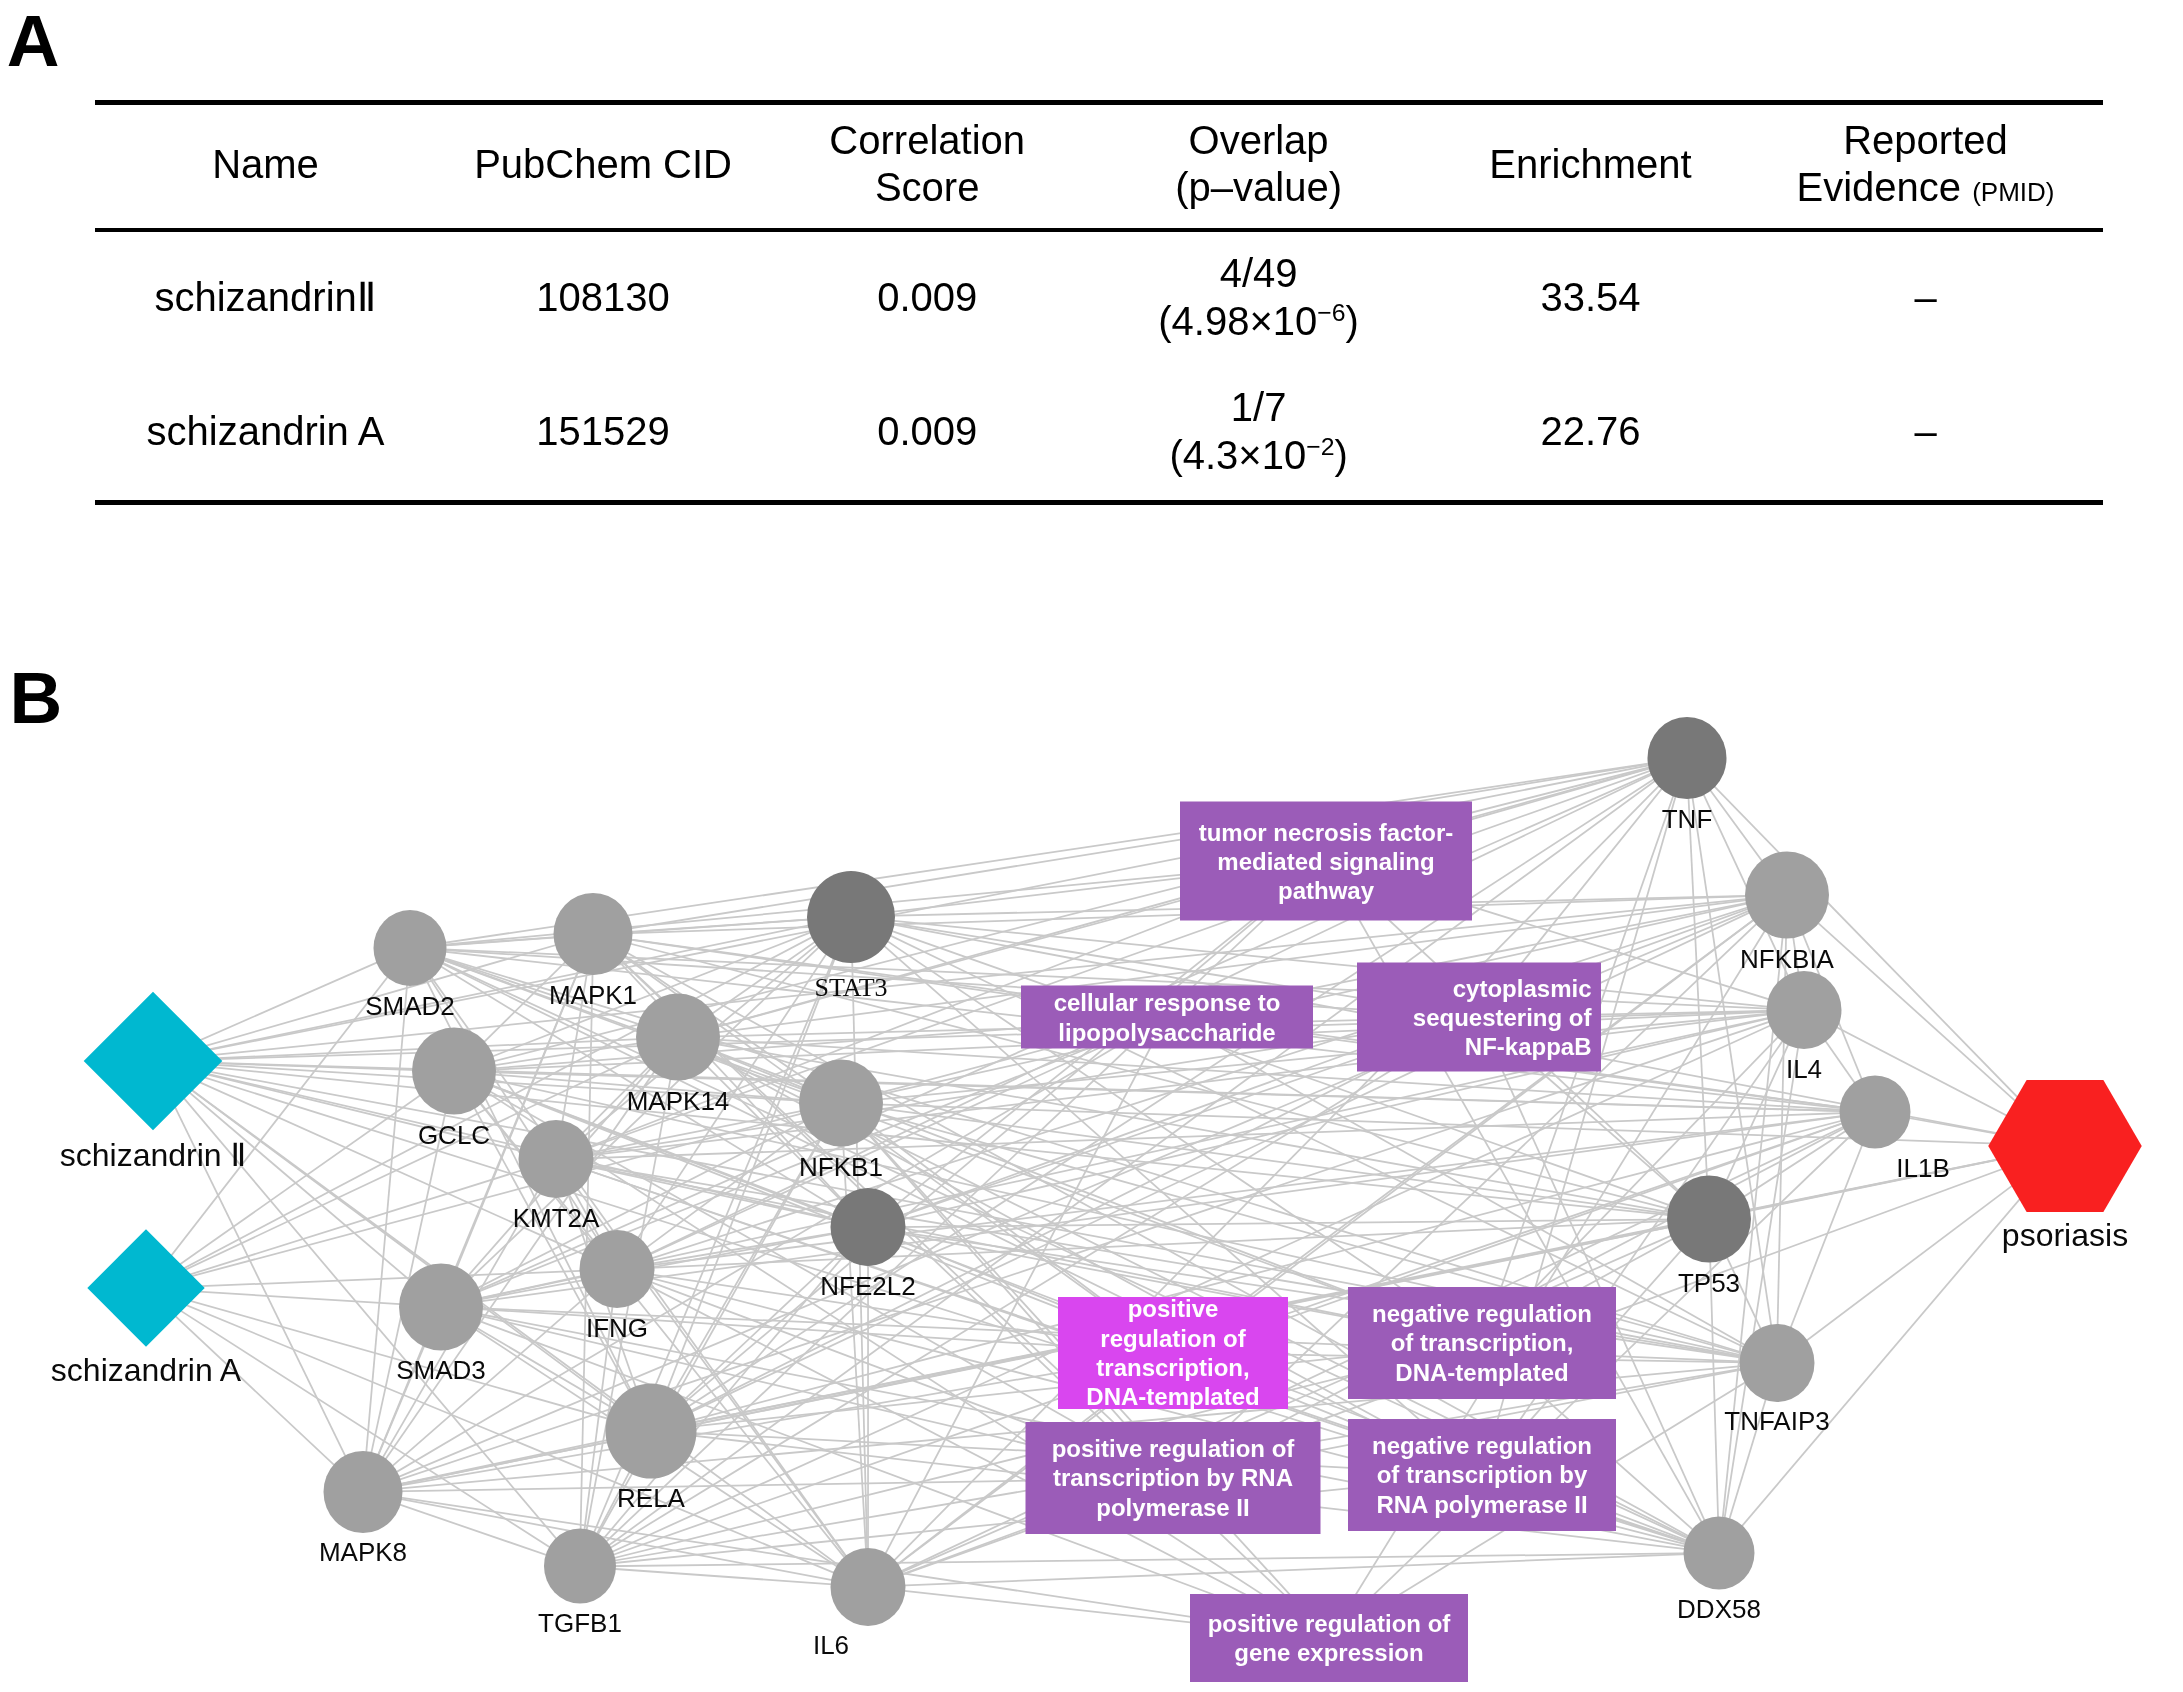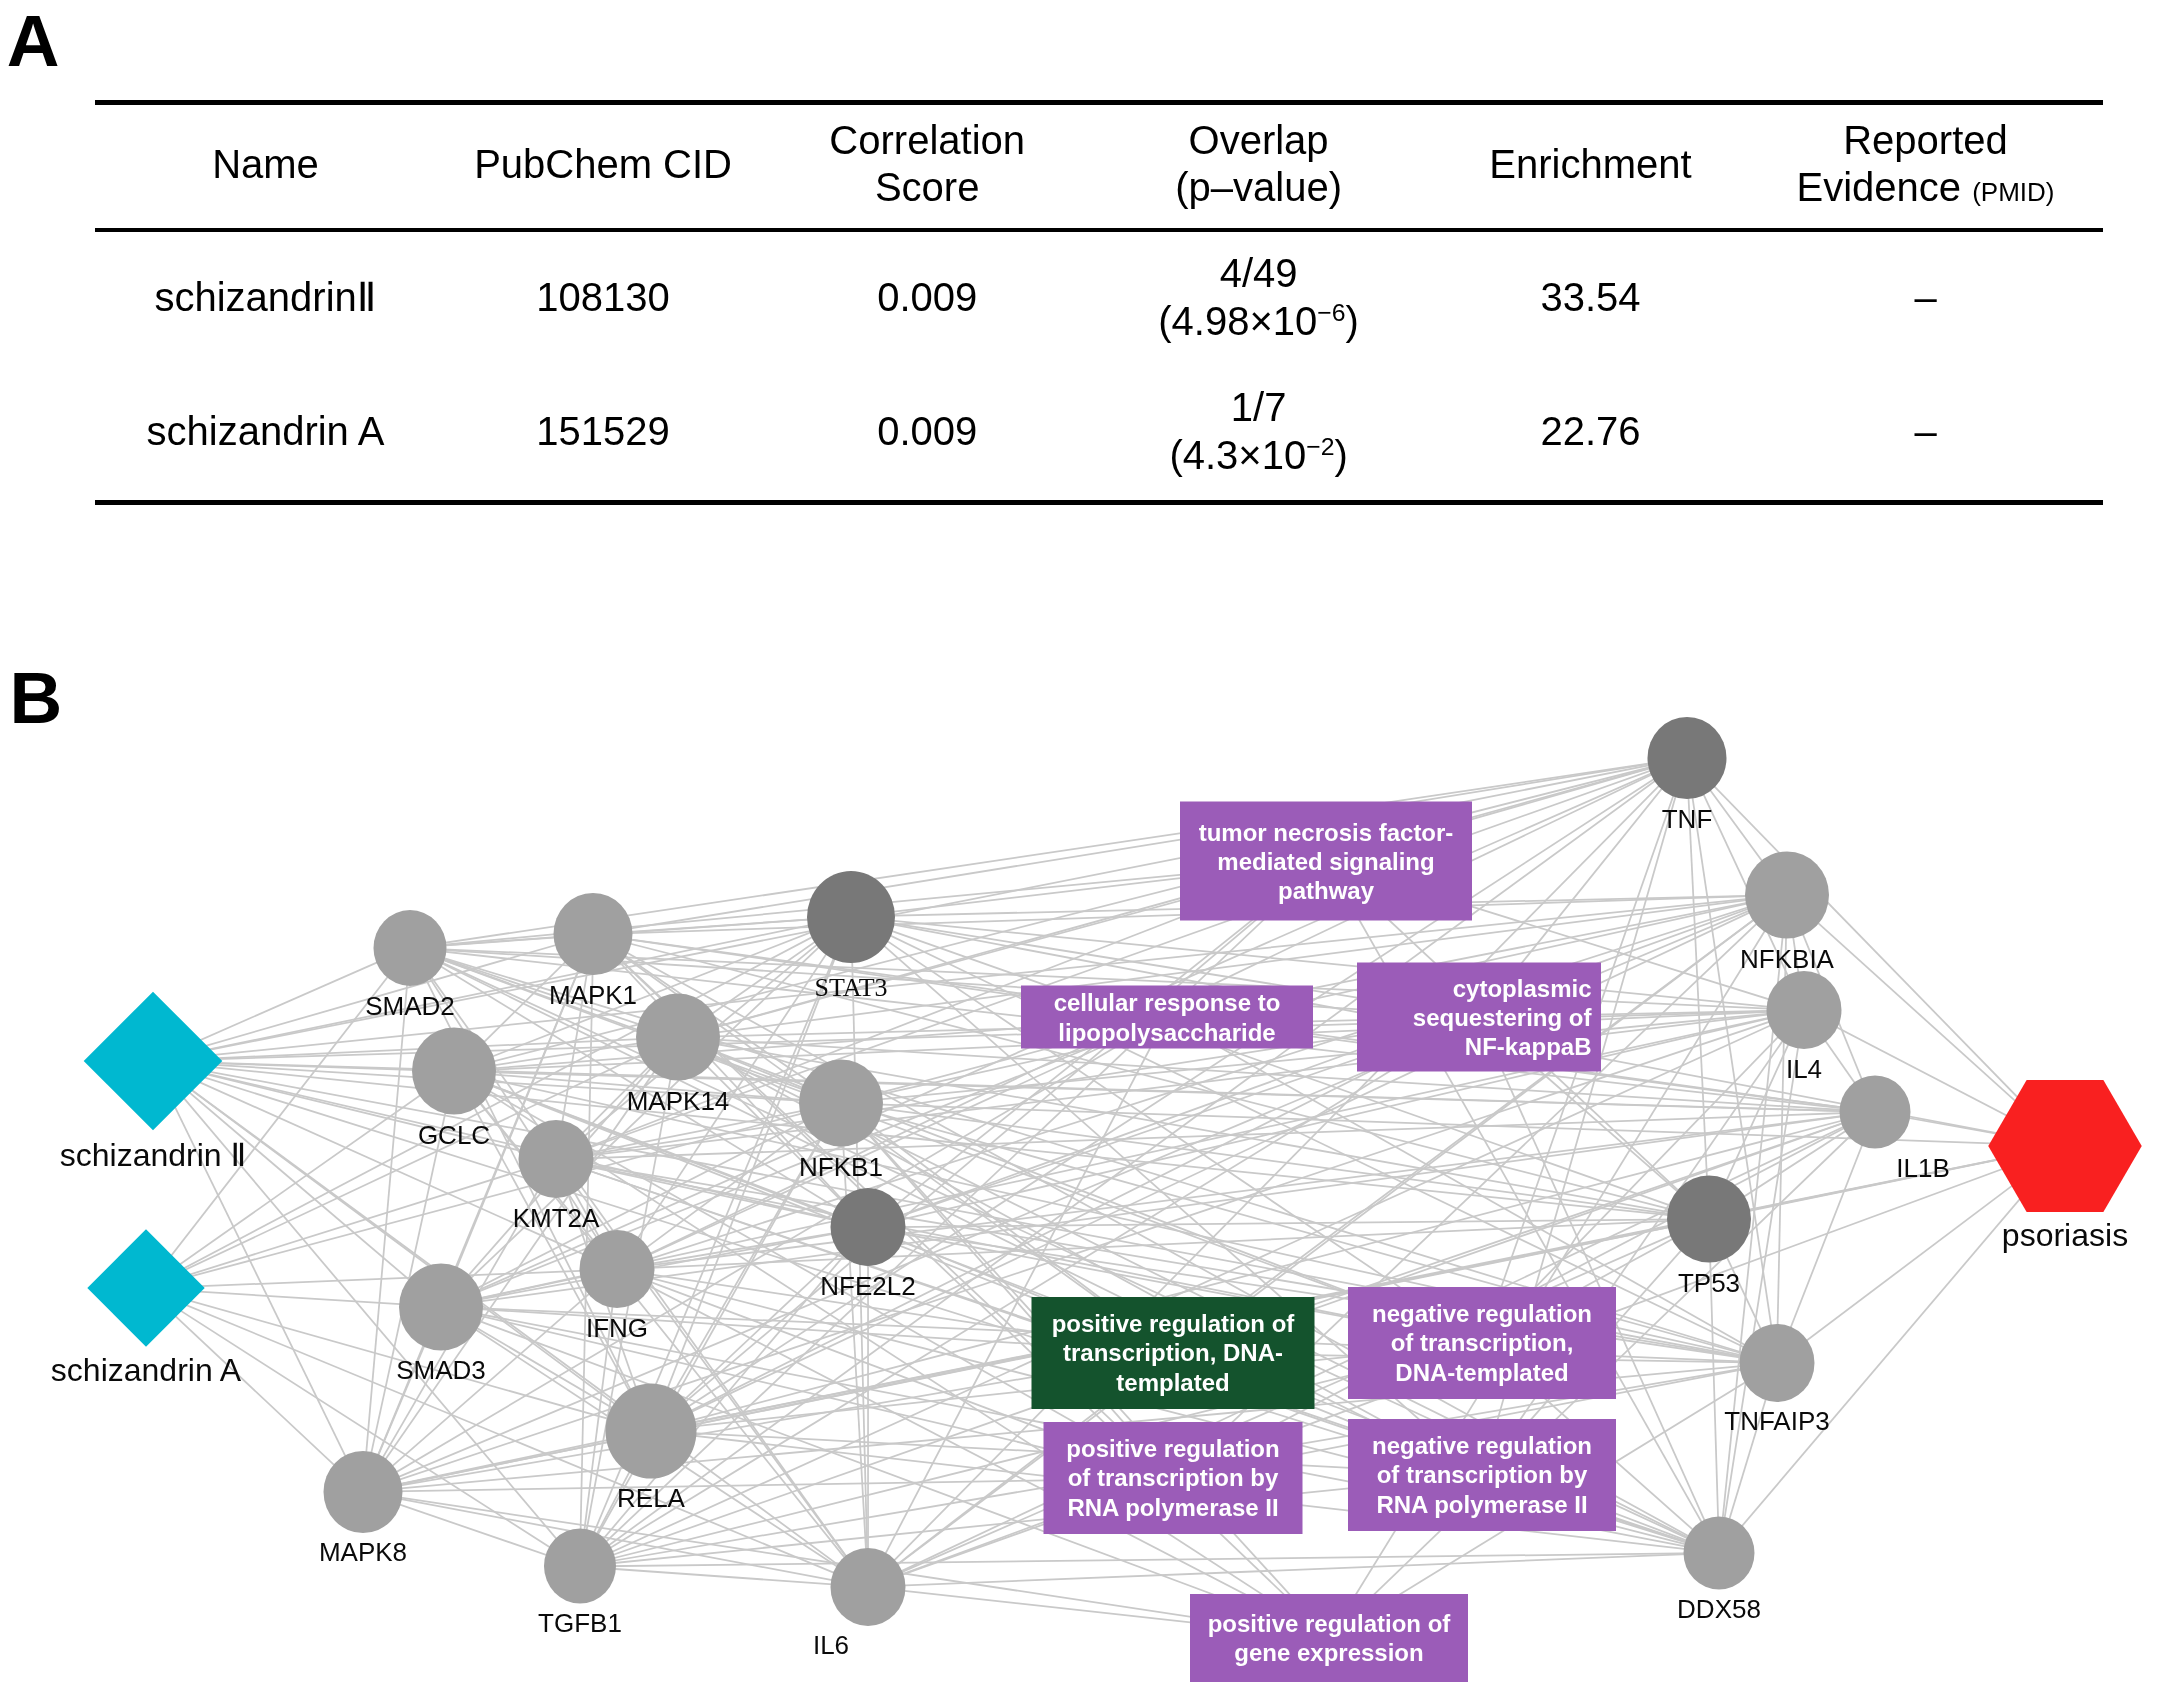--- a/index.html
+++ b/index.html
@@ -519,21 +519,21 @@
     <div class="chem-label" style="left: 153px; top: 526px;">schizandrin Ⅱ</div>
     <div class="chem-node" style="left: 146px; top: 678px; width: 83px; height: 83px; background: rgb(0, 184, 208);"></div>
     <div class="chem-label" style="left: 146px; top: 742px;">schizandrin A</div>
     <svg width="156" height="132" viewBox="0 0 100 86" style="position: absolute; left: 1987px; top: 470px;">
       <polygon points="25,0 75,0 100,43 75,86 25,86 0,43" fill="#f92020"></polygon>
     </svg>
     <div class="disease-label" style="left: 2065px; top: 607px;">psoriasis</div>
     <div class="go-box" style="left: 1326px; top: 251px; width: 292px; height: 119px; background: rgb(155, 92, 184);">tumor necrosis factor-mediated signaling pathway</div>
     <div class="go-box" style="left: 1167px; top: 407px; width: 292px; height: 63px; background: rgb(155, 92, 184);">cellular response to lipopolysaccharide</div>
     <div class="go-box" style="left: 1479px; top: 407px; width: 244px; height: 109px; background: rgb(155, 92, 184); text-align: right;">cytoplasmic sequestering of NF-kappaB</div>
-    <div class="go-box" style="left: 1173px; top: 743px; width: 283px; height: 112px; background: #14532d;">positive regulation of transcription, DNA-templated</div>
+    <div class="go-box" style="left: 1173px; top: 743px; width: 230px; height: 112px; background: #d946ef;">positive regulation of transcription, DNA-templated</div>
     <div class="go-box" style="left: 1482px; top: 733px; width: 268px; height: 112px; background: rgb(155, 92, 184);">negative regulation of transcription, DNA-templated</div>
-    <div class="go-box" style="left: 1173px; top: 868px; width: 259px; height: 112px; background: rgb(155, 92, 184);">positive regulation of transcription by RNA polymerase II</div>
+    <div class="go-box" style="left: 1173px; top: 868px; width: 295px; height: 112px; background: rgb(155, 92, 184);">positive regulation of transcription by RNA polymerase II</div>
     <div class="go-box" style="left: 1482px; top: 865px; width: 268px; height: 112px; background: rgb(155, 92, 184);">negative regulation of transcription by RNA polymerase II</div>
     <div class="go-box" style="left: 1329px; top: 1028px; width: 278px; height: 88px; background: rgb(155, 92, 184);">positive regulation of gene expression</div>
   </div>
 
 <div class="panel-letter" id="panel-letter-b">B</div>
 
 
 </body></html>

